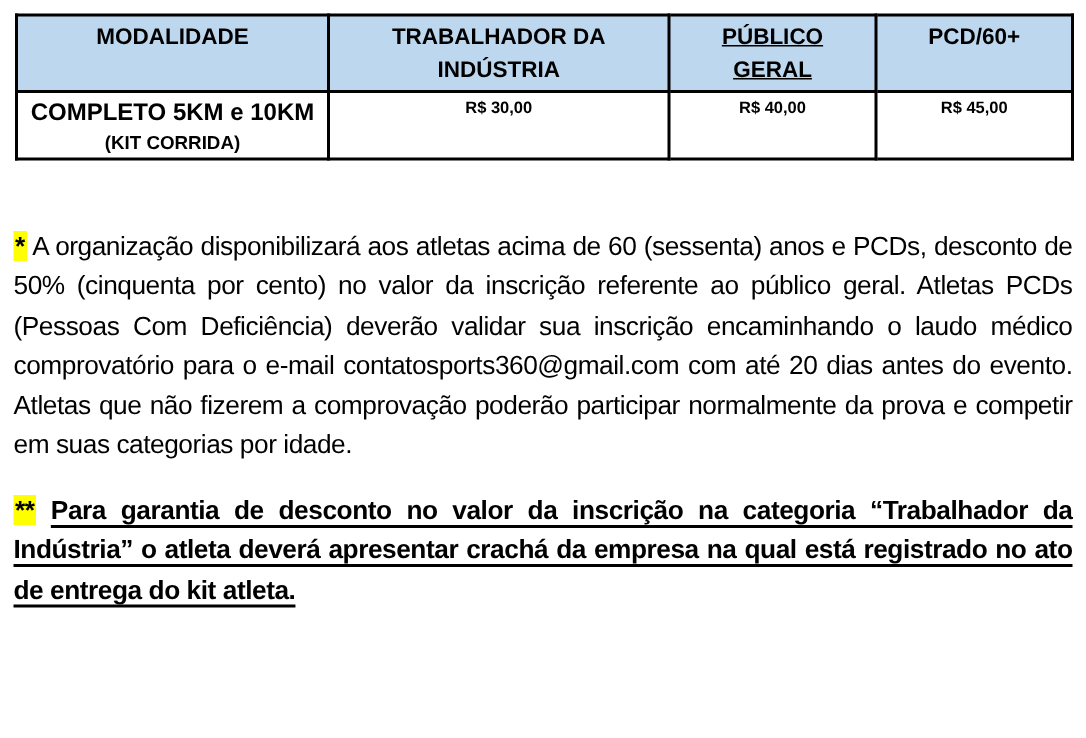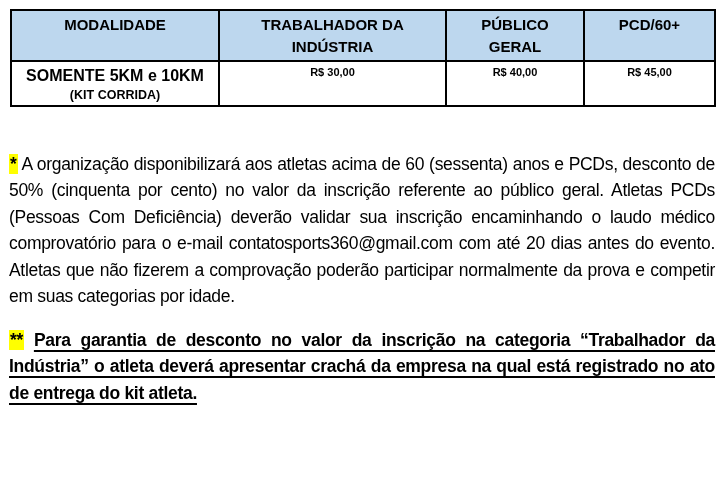--- a/index.html
+++ b/index.html
@@ -36,21 +36,21 @@
     padding: 3px 4px 2px 4px;
     font-weight: bold;
   }
   table.pricing thead tr { height: 51px; }
   table.pricing thead th {
     background: var(--header-bg);
     font-size: 15px;
     line-height: 1.45;
   }
   .th-wrap-lg { display: inline-block; max-width: 175px; }
-  .th-wrap-sm { display: inline-block; max-width: 92px; }
+  .th-wrap-sm { display: inline-block; max-width: 92px; text-decoration: underline; }
 
   tr.row-corrida   { height: 44px; }
   tr.row-caminhada { height: 88px; }
 
   .cell-title { font-size: 16px; line-height: 1.35; }
   .cell-sub-small { font-size: 12.5px; line-height: 1.3; }
   .cell-sub { font-size: 14px; line-height: 1.55; display: inline-block; max-width: 182px; }
   .cell-value { font-size: 11px; line-height: 1.4; }
 
   .notes { width: 706px; margin-left: 9px; }
@@ -99,21 +99,21 @@
           <span class="th-wrap-sm">PÚBLICO GERAL</span>
         </th>
         <th>
           <span>PCD/60+</span>
         </th>
       </tr>
     </thead>
     <tbody>
       <tr class="row-corrida">
         <td>
-          <div class="cell-title">SOMENTE 5KM e 10KM</div>
+          <div class="cell-title">COMPLETO 5KM e 10KM</div>
           <div class="cell-sub-small">(KIT CORRIDA)</div>
         </td>
         <td class="cell-value">R$ 30,00</td>
         <td class="cell-value">R$ 40,00</td>
         <td class="cell-value">R$ 45,00</td>
       </tr>
     </tbody>
   </table>
 
   <div class="notes">

